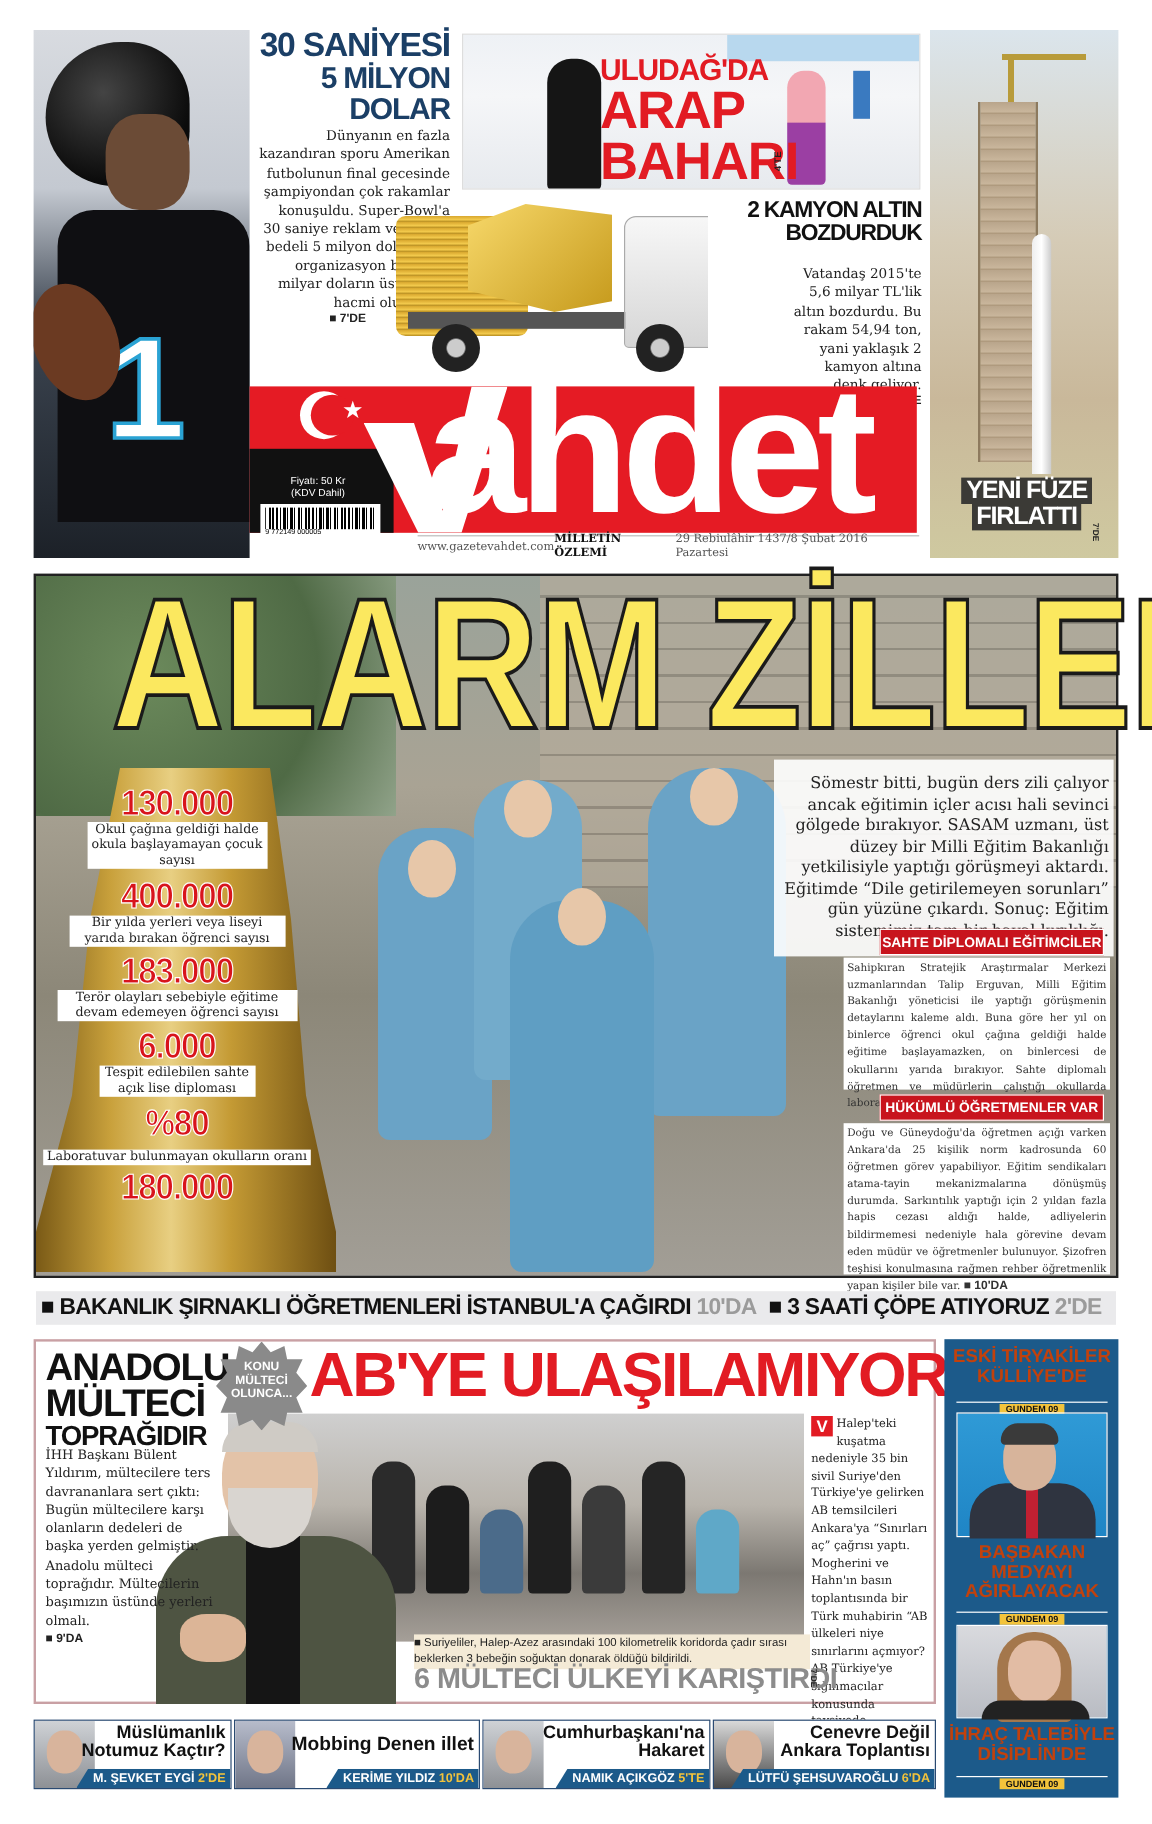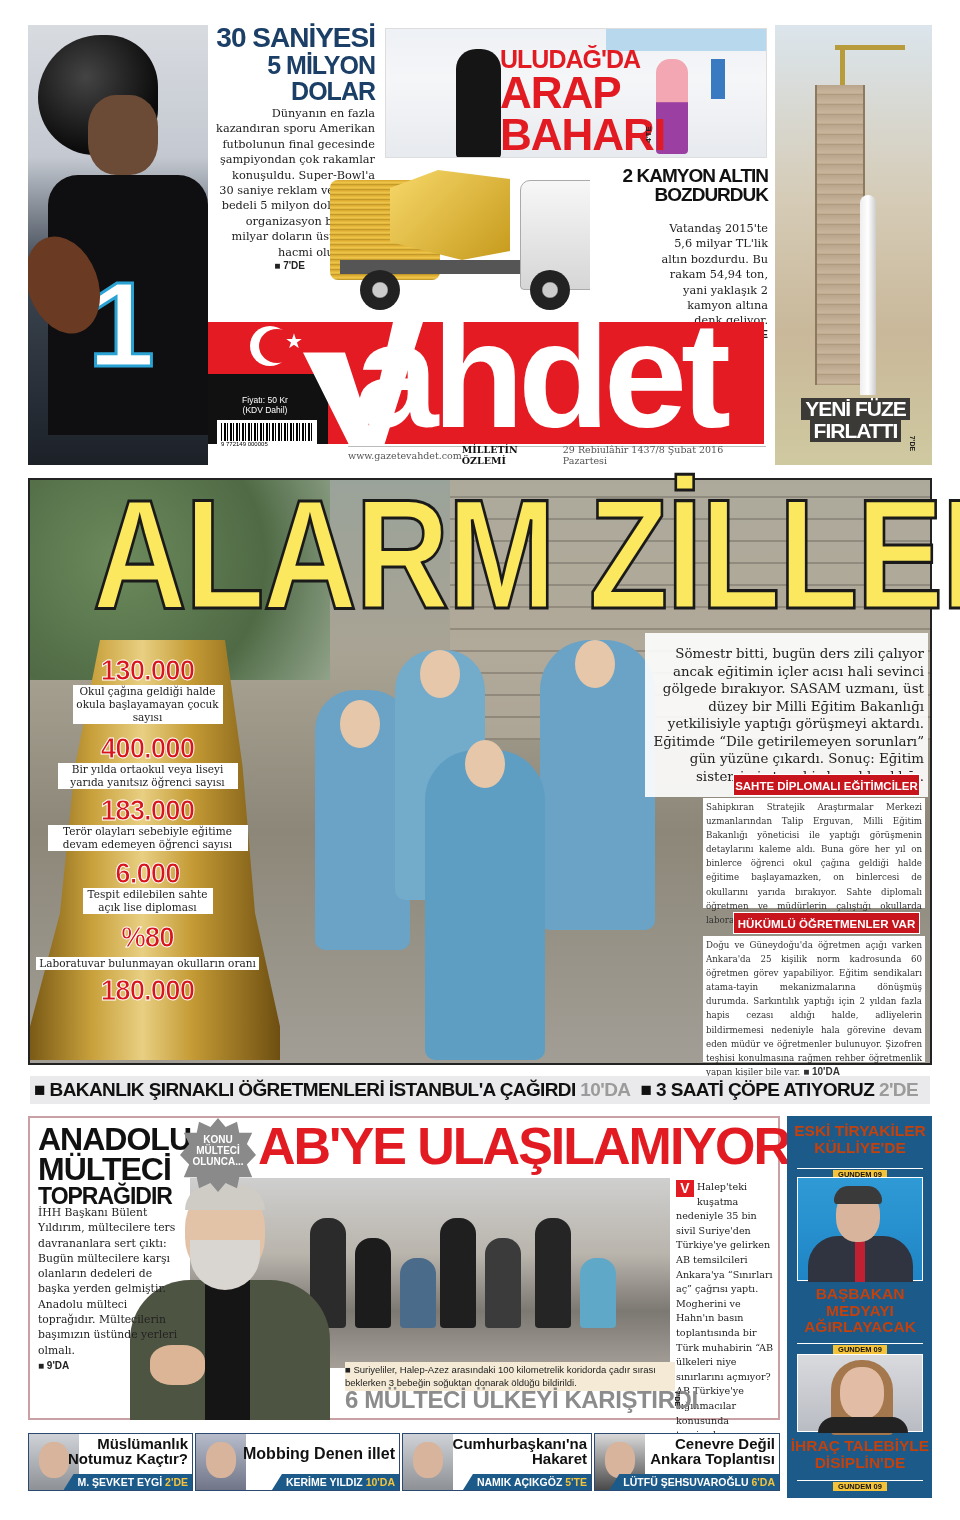--- a/index.html
+++ b/index.html
@@ -230,21 +230,21 @@
 
 <div class="abs" id="bell">
   <div class="shape"></div>
 </div>
 <div class="stat" style="top:655px">
   <div class="num">130.000</div>
   <div class="lbl" style="width:150px">Okul çağına geldiği halde okula başlayamayan çocuk sayısı</div>
 </div>
 <div class="stat" style="top:733px">
   <div class="num">400.000</div>
-  <div class="lbl" style="width:180px">Bir yılda ortaokul veya liseyi yarıda yanıtsız öğrenci sayısı</div>
+  <div class="lbl" style="width:180px">Bir yılda yerleri veya liseyi yarıda bırakan öğrenci sayısı</div>
 </div>
 <div class="stat" style="top:795px">
   <div class="num">183.000</div>
   <div class="lbl" style="width:200px">Terör olayları sebebiyle eğitime devam edemeyen öğrenci sayısı</div>
 </div>
 <div class="stat" style="top:858px">
   <div class="num">6.000</div>
   <div class="lbl" style="width:130px">Tespit edilebilen sahte açık lise diploması</div>
 </div>
 <div class="stat" style="top:922px">

